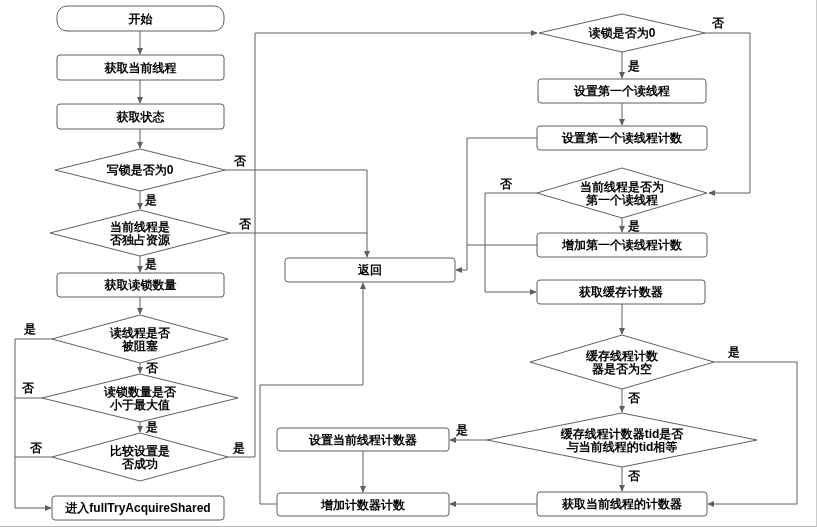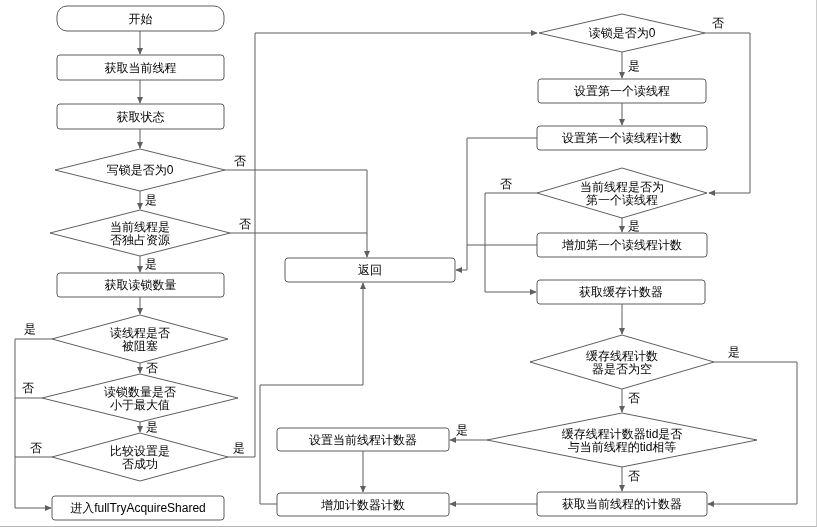--- a/index.html
+++ b/index.html
@@ -1,17 +1,17 @@
 <!DOCTYPE html>
 <html><head>
 <meta charset="utf-8">
 <style>
   html,body{margin:0;padding:0;background:#ffffff;}
   #stage{position:relative;width:817px;height:527px;background:#ffffff;overflow:hidden;box-sizing:border-box;
-         border-right:1px solid #cccccc;border-bottom:1px solid #b5b5b5;}
+         border-right:1px solid #cccccc;border-bottom:1px solid #b5b5b5;font-weight:bold;}
   svg{font-family:"Liberation Sans","DejaVu Sans",sans-serif;display:block;}
 </style>
 </head>
 <body>
 
 <div id="stage" style="background: rgb(255, 255, 255);">
   <svg id="flowchart" width="817" height="527" viewBox="0 0 817 527">
     <defs>
       <marker id="arrow" viewBox="0 0 10 10" refX="8.5" refY="5" markerWidth="7.5" markerHeight="7.5" orient="auto">
         <path d="M0,0.8 L9.5,5 L0,9.2 z" fill="#5f5f5f"></path>

